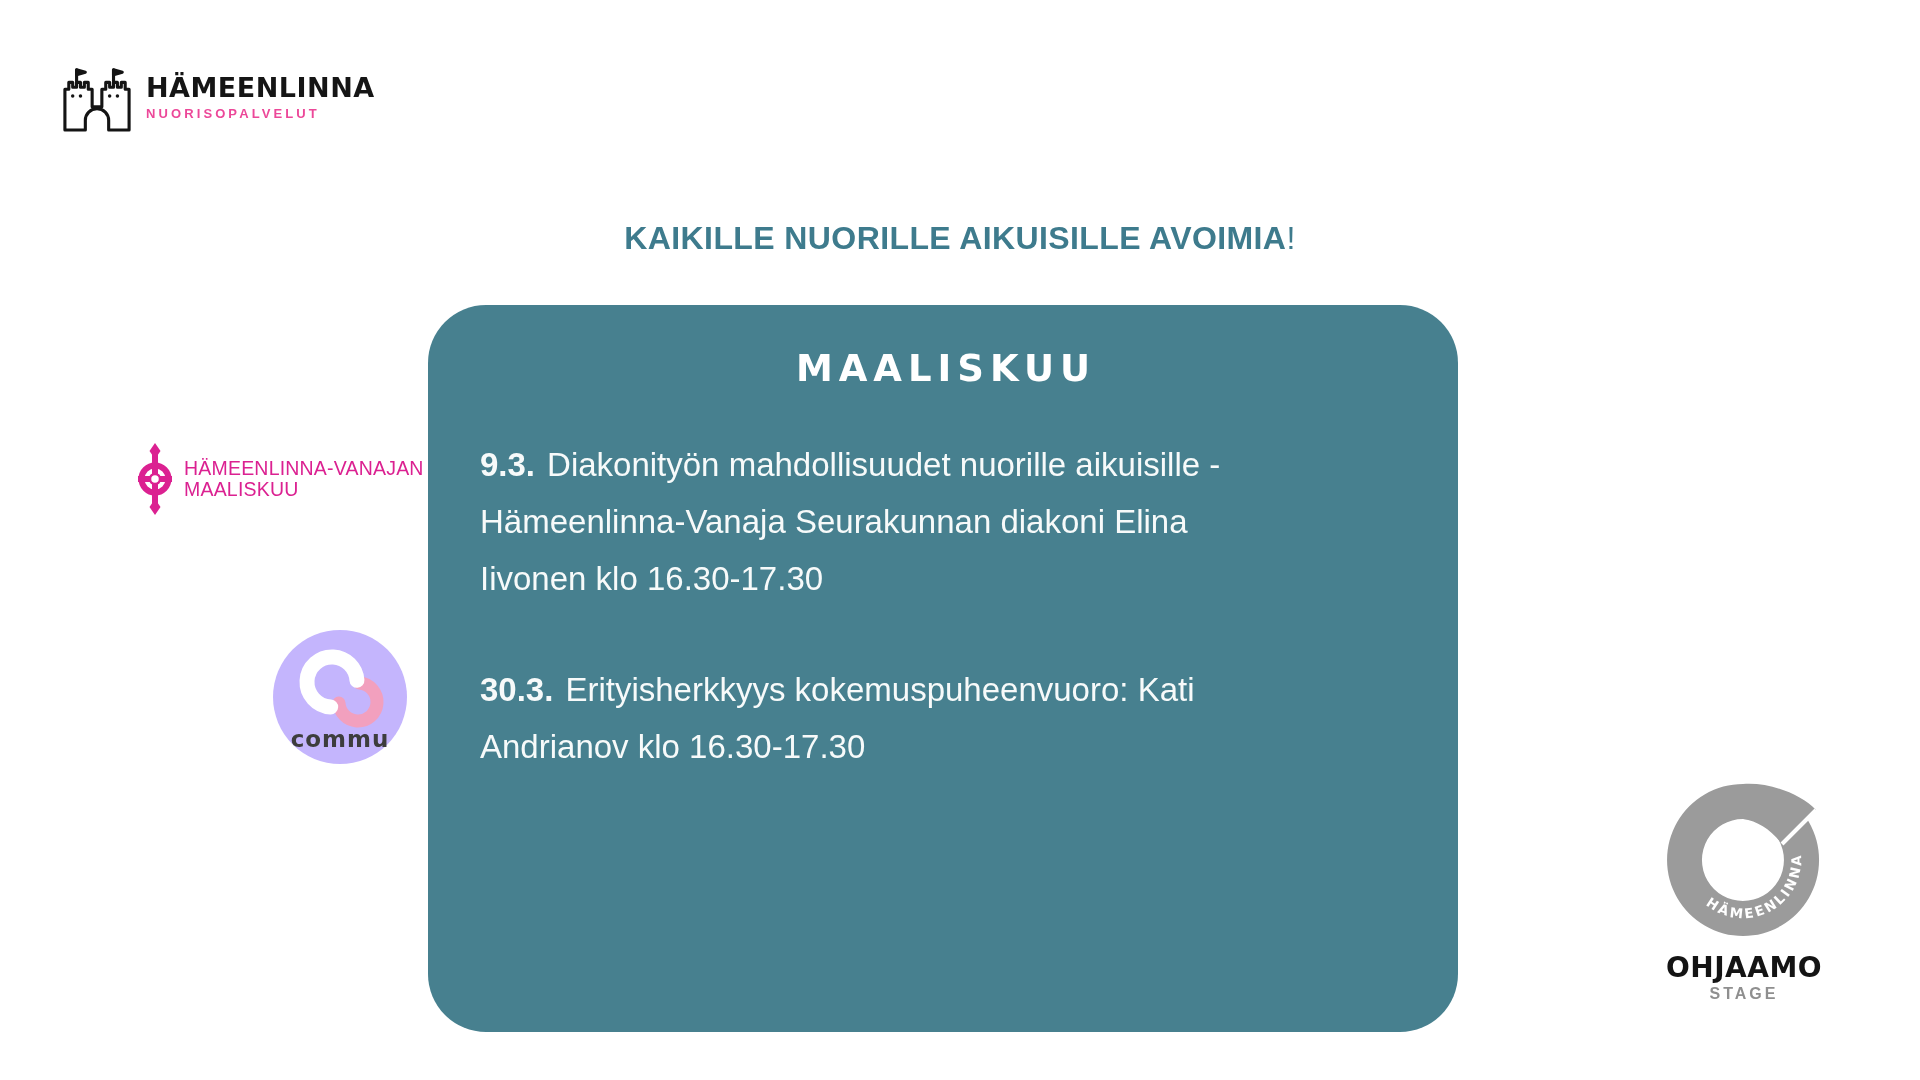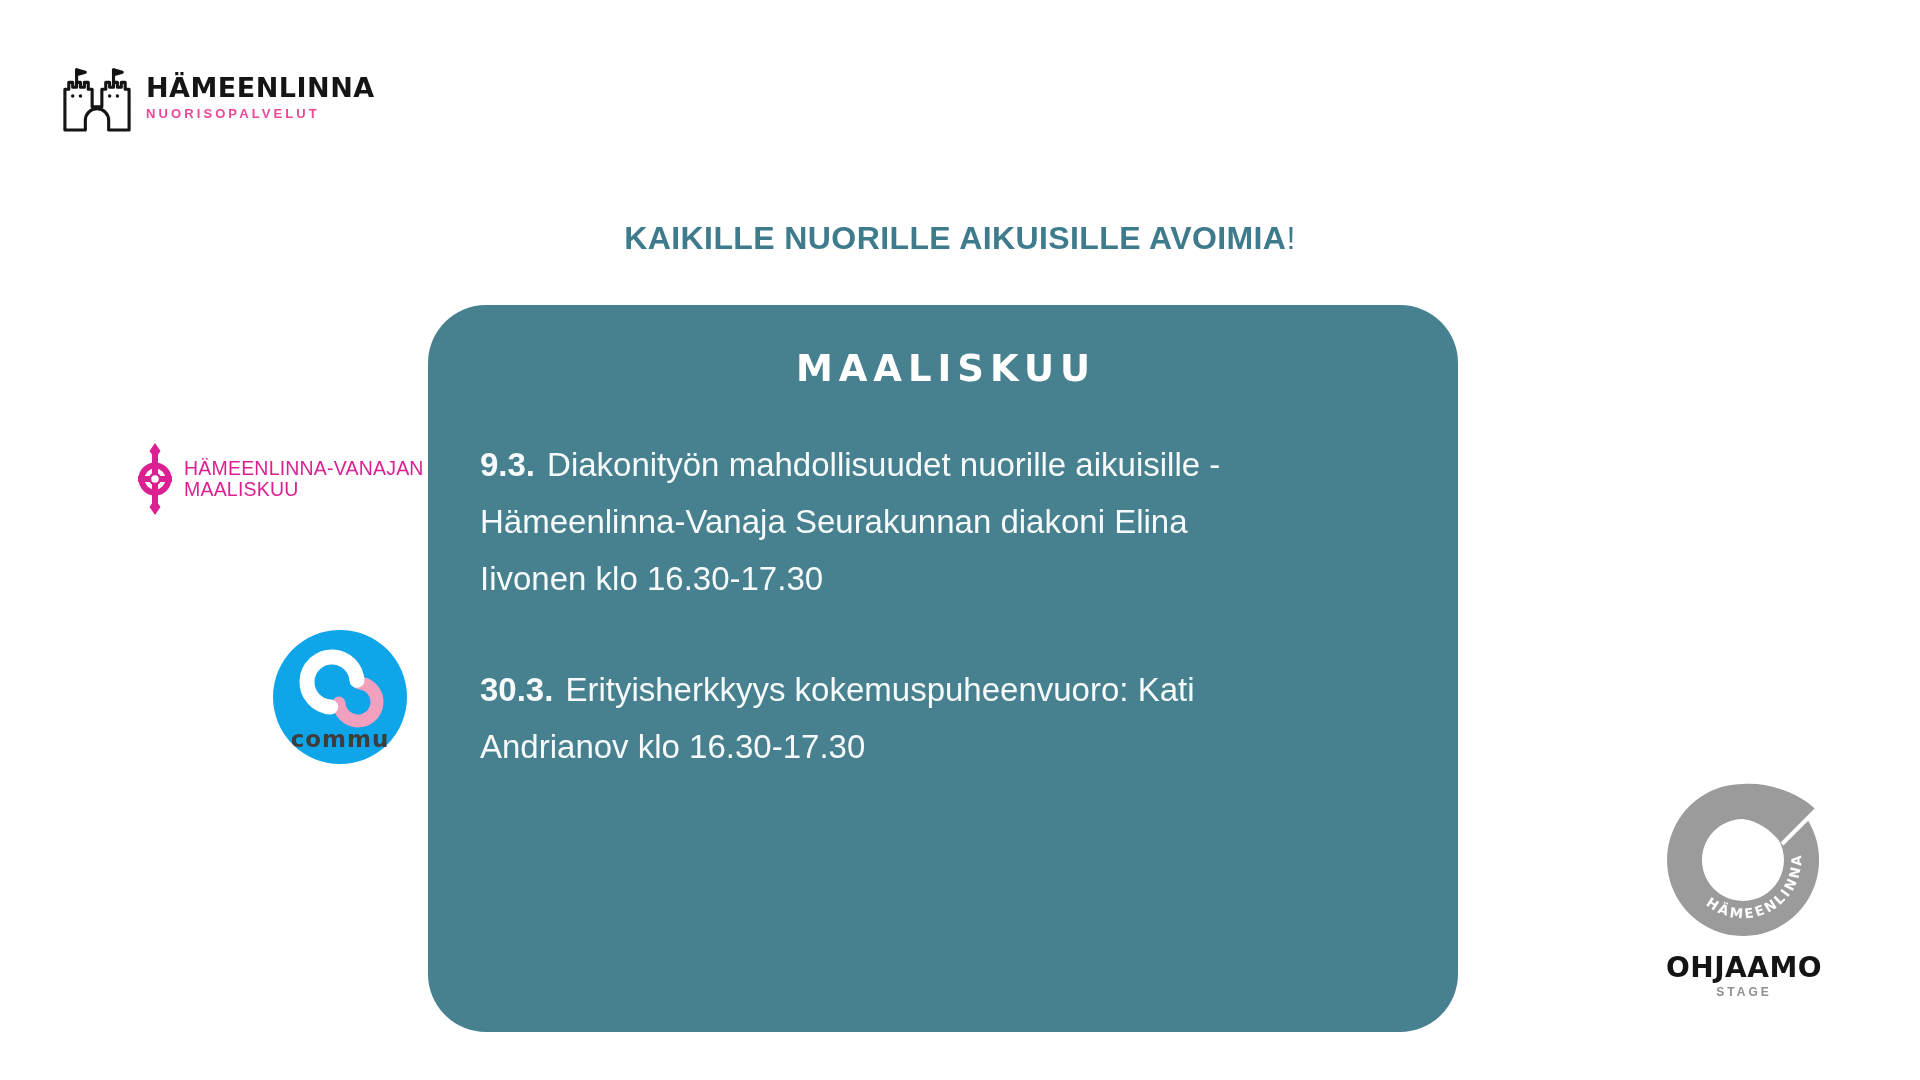--- a/index.html
+++ b/index.html
@@ -47,37 +47,37 @@
   .event-date{font-weight:700;margin-right:12px;margin-top:13px;}
   .event-desc{white-space:pre-line;}
 
   
   .srk{position:absolute;left:134px;top:443px;display:flex;align-items:center;gap:8px;}
   .srk-text{font-weight:400;font-size:19.5px;line-height:21px;color:#DB2191;letter-spacing:0.2px;}
 
   
   .commu{
     position:absolute;left:273px;top:630px;width:134px;height:134px;border-radius:50%;
-    background:#0ea5e9;
+    background:#c4b5fd;
   }
   .commu svg{position:absolute;left:0;top:0;}
   .commu-label{
     position:absolute;bottom:12px;left:0;width:100%;text-align:center;
     font-family:"DejaVu Sans",sans-serif;font-weight:800;font-size:23px;
     color:#3d3d3d;letter-spacing:1px;
   }
 
   
   .ohjaamo{position:absolute;left:1658px;top:772px;width:172px;text-align:center;}
   .ohjaamo-name{
     margin-top:8px;font-family:"DejaVu Sans",sans-serif;font-weight:800;
     font-size:28px;color:#141414;letter-spacing:0.5px;line-height:28px;
   }
   .ohjaamo-stage{
-    margin-top:3px;font-weight:700;font-size:12px;color:#8f8f8f;letter-spacing:3px;
+    margin-top:3px;font-weight:700;font-size:16px;color:#8f8f8f;letter-spacing:3px;
   }
 </style>
 </head>
 <body>
 
 <div class="brand">
   <svg width="74" height="70" viewBox="0 0 76 72">
     <g stroke="#141414" stroke-width="3.2" fill="none" stroke-linejoin="round" stroke-linecap="round">
       <path d="M5,70 V28 H9 V21 H13 V26 H17 V21 H21 V26 H25 V21 H29 V28 H33 V46 H43 V28 H47 V21 H51 V26 H55 V21 H59 V26 H63 V21 H67 V28 H71 V70 H50 V60 A12,12 0 0 0 26,60 V70 Z"></path>
       <path d="M17,21 V8"></path>

